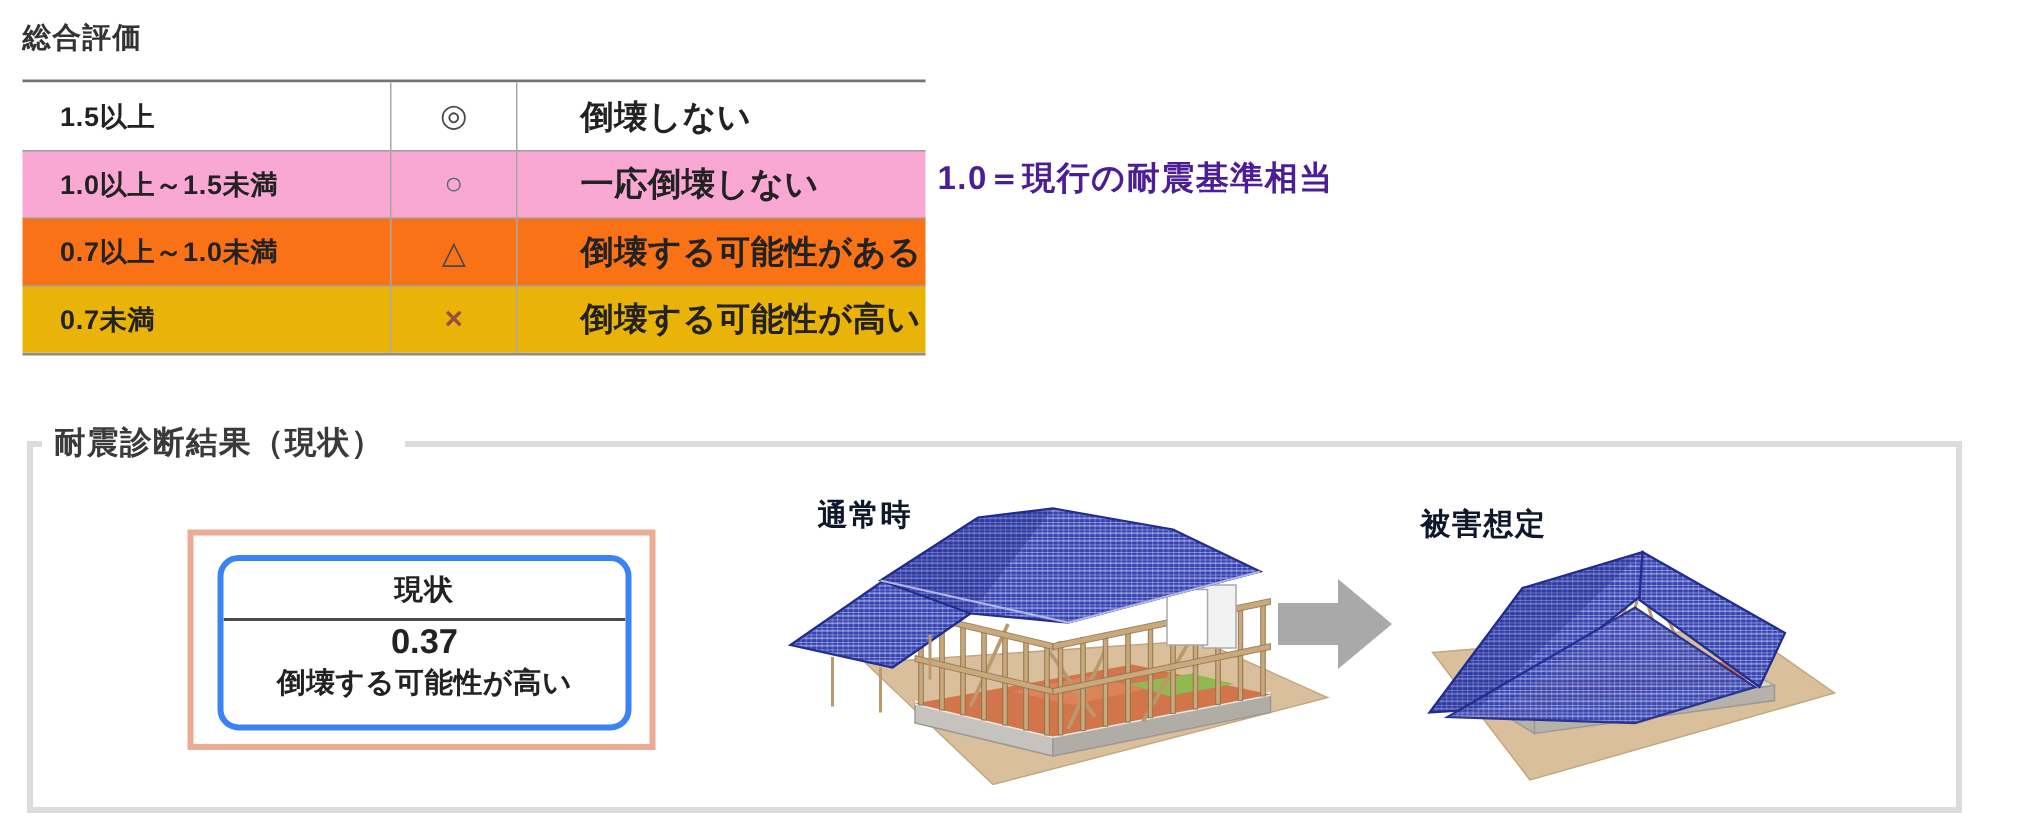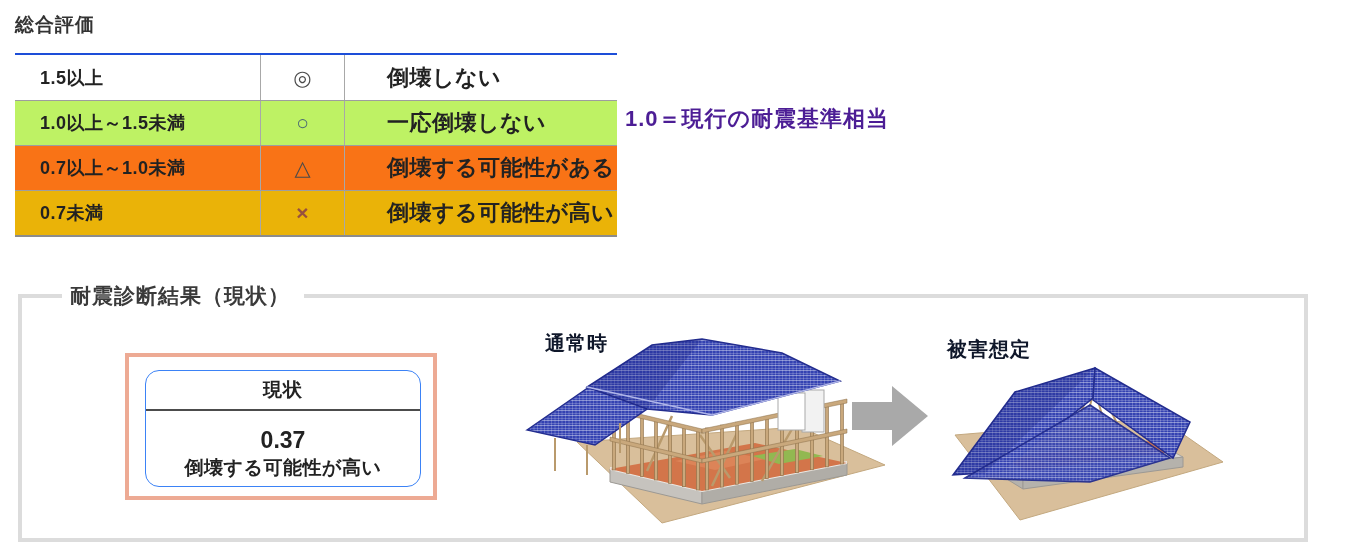--- a/index.html
+++ b/index.html
@@ -2,36 +2,36 @@
 <html><head>
 <meta charset="utf-8">
 <style>
   * { margin:0; padding:0; box-sizing:border-box; }
   html,body { background:#fff; }
   body { font-family:"Liberation Sans","DejaVu Sans",sans-serif; }
   #page { position:relative; width:1360px; height:553px; background:#ffffff; overflow:hidden; }
 
   
   .rating-title { position:absolute; left:15px; top:12px; font-size:19px; font-weight:bold; color:#333; letter-spacing:1px; }
-  .rating-table { position:absolute; left:15px; top:53px; width:602px; border-top:2px solid #1d4ed8; border-bottom:2px solid #8c8c8c; }
+  .rating-table { position:absolute; left:15px; top:53px; width:602px; border-top:2px solid #737373; border-bottom:2px solid #8c8c8c; }
   .rt-row { display:grid; grid-template-columns:245px 85px 272px; height:45px; }
   .rt-row + .rt-row { border-top:1px solid #9e9e9e; }
   .rt-range { display:flex; align-items:center; padding-left:25px; font-size:18px; font-weight:bold; color:#222; letter-spacing:.5px; }
   .rt-symbol { display:flex; align-items:center; justify-content:center; border-left:1px solid #a8a8a8; border-right:1px solid #a8a8a8; font-size:21px; font-weight:bold; }
   .rt-label { display:flex; align-items:center; padding-left:42px; font-size:22px; font-weight:bold; color:#222; letter-spacing:.5px; }
   .rating-note { position:absolute; left:625px; top:104px; font-size:22px; font-weight:bold; letter-spacing:1px; }
 
   
   .diag-box { position:absolute; left:18px; top:294px; width:1290px; height:248px; border:4px solid #dcdcdc; background:#fff; }
-  .diag-legend { position:absolute; left:6px; top:-16px; background:#fff; padding:0 14px 0 8px; font-size:21px; font-weight:bold; color:#3a3a3a; letter-spacing:1px; line-height:28px;margin-left:34px; }
+  .diag-legend { position:absolute; left:6px; top:-16px; background:#fff; padding:0 14px 0 8px; font-size:21px; font-weight:bold; color:#3a3a3a; letter-spacing:1px; line-height:28px; }
 
   .result-outer { position:absolute; left:125px; top:353px; width:312px; height:147px; border:4px solid #edaa94; background:#fff; }
-  .result-inner { position:absolute; left:16px; top:13px; width:276px; height:117px; border:1px solid #3b82f6; border-radius:14px; overflow:hidden; background:#fff; }
+  .result-inner { position:absolute; left:16px; top:13px; width:276px; height:117px; border:4px solid #3b82f6; border-radius:14px; overflow:hidden; background:#fff; }
   .result-header { height:40px; display:flex; align-items:center; justify-content:center; border-bottom:2px solid #4c4c4c; font-size:19px; font-weight:bold; color:#222; letter-spacing:1px; }
-  .result-score { margin-top:16px; text-align:center; font-size:23px; font-weight:bold; color:#222; }
+  .result-score { margin-top:0; text-align:center; font-size:23px; font-weight:bold; color:#222; }
   .result-verdict { margin-top:1px; text-align:center; font-size:19px; font-weight:bold; color:#222; letter-spacing:.5px; }
 
   .house-label { position:absolute; font-size:20px; font-weight:bold; color:#0f172a; letter-spacing:1px; }
   .label-normal { left:545px; top:330px; }
   .label-damage { left:947px; top:336px; }
 
   .house-svg { position:absolute; }
   .svg-normal { left:525px; top:323px; }
   .svg-damage { left:945px; top:350px; }
   .arrow-svg  { position:absolute; left:852px; top:384px; }
@@ -42,21 +42,21 @@
 <div id="page">
 
   <div class="rating-title">総合評価</div>
 
   <div class="rating-table">
     <div class="rt-row" style="background: rgb(255, 255, 255);">
       <div class="rt-range">1.5以上</div>
       <div class="rt-symbol" style="color: rgb(74, 74, 74);">◎</div>
       <div class="rt-label">倒壊しない</div>
     </div>
-    <div class="rt-row" style="background: #bef264;">
+    <div class="rt-row" style="background: #f9a8d4;">
       <div class="rt-range">1.0以上～1.5未満</div>
       <div class="rt-symbol" style="color: rgb(78, 108, 116);">○</div>
       <div class="rt-label">一応倒壊しない</div>
     </div>
     <div class="rt-row" style="background: #f97316;">
       <div class="rt-range">0.7以上～1.0未満</div>
       <div class="rt-symbol" style="color: rgb(74, 74, 74);">△</div>
       <div class="rt-label">倒壊する可能性がある</div>
     </div>
     <div class="rt-row" style="background: #eab308;">

